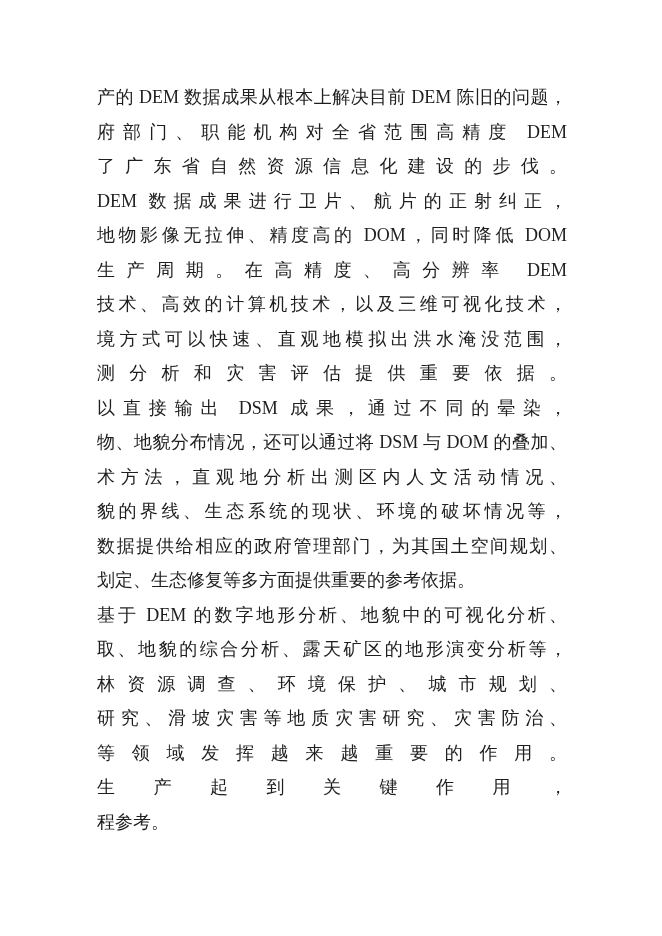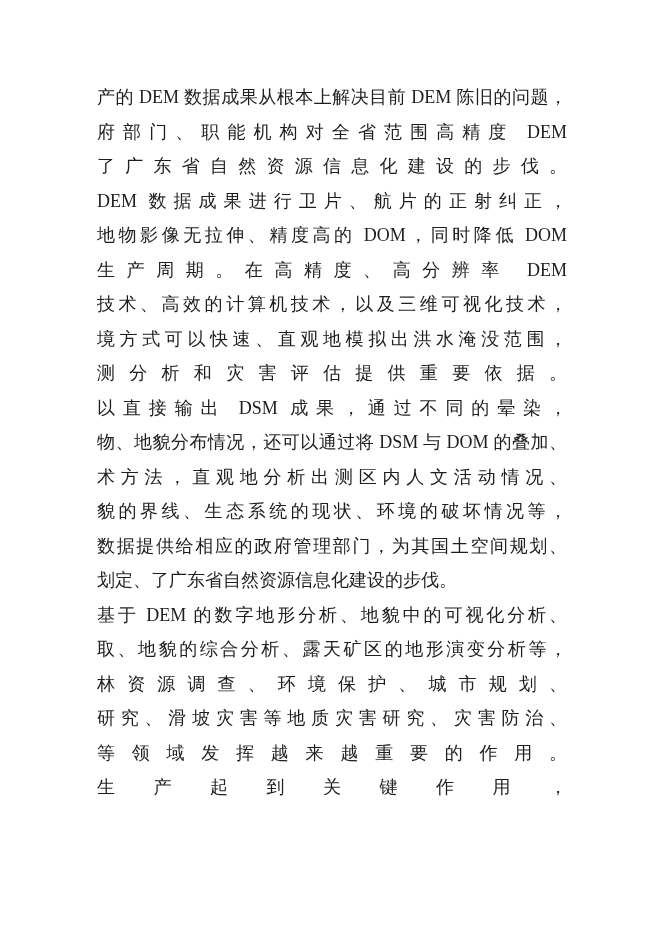--- a/index.html
+++ b/index.html
@@ -56,21 +56,22 @@
     <p class="line">地物影像无拉伸、精度高的 DOM，同时降低 DOM 生产成本，缩短</p>
     <p class="line">生产周期。在高精度、高分辨率 DEM 基础之上结合相关地理信息</p>
     <p class="line">技术、高效的计算机技术，以及三维可视化技术，用三维虚拟环</p>
     <p class="line">境方式可以快速、直观地模拟出洪水淹没范围，为洪水灾害的预</p>
     <p class="line">测分析和灾害评估提供重要依据。利用本项目获取的点云数据可</p>
     <p class="line">以直接输出 DSM 成果，通过不同的晕染，可以判断整个测区的地</p>
     <p class="line">物、地貌分布情况，还可以通过将 DSM 与 DOM 的叠加、套合等技</p>
     <p class="line">术方法，直观地分析出测区内人文活动情况、自然地貌和人工地</p>
     <p class="line">貌的界线、生态系统的现状、环境的破坏情况等，将获得的各种</p>
     <p class="line">数据提供给相应的政府管理部门，为其国土空间规划、基本农田</p>
-    <p class="line para-end">划定、了广东省自然资源信息化建设的步伐。</p>
+    <p class="line para-end">划定、生态修复等多方面提供重要的参考依据。</p>
     <p class="line">基于 DEM 的数字地形分析、地貌中的可视化分析、地形因子的提</p>
     <p class="line">取、地貌的综合分析、露天矿区的地形演变分析等，在测绘、森</p>
     <p class="line">林资源调查、环境保护、城市规划、海岸线自动提取和海岸侵蚀</p>
     <p class="line">研究、滑坡灾害等地质灾害研究、灾害防治、局部断裂构造研究</p>
     <p class="line">等领域发挥越来越重要的作用。目前项目成果已经对各个领域的</p>
     <p class="line">生产起到关键作用，并为二期的开展提供了科学的技术路线与流</p>
+    <p class="line para-end">程参考。</p>
   </div>
 </div>
 
 </body></html>

